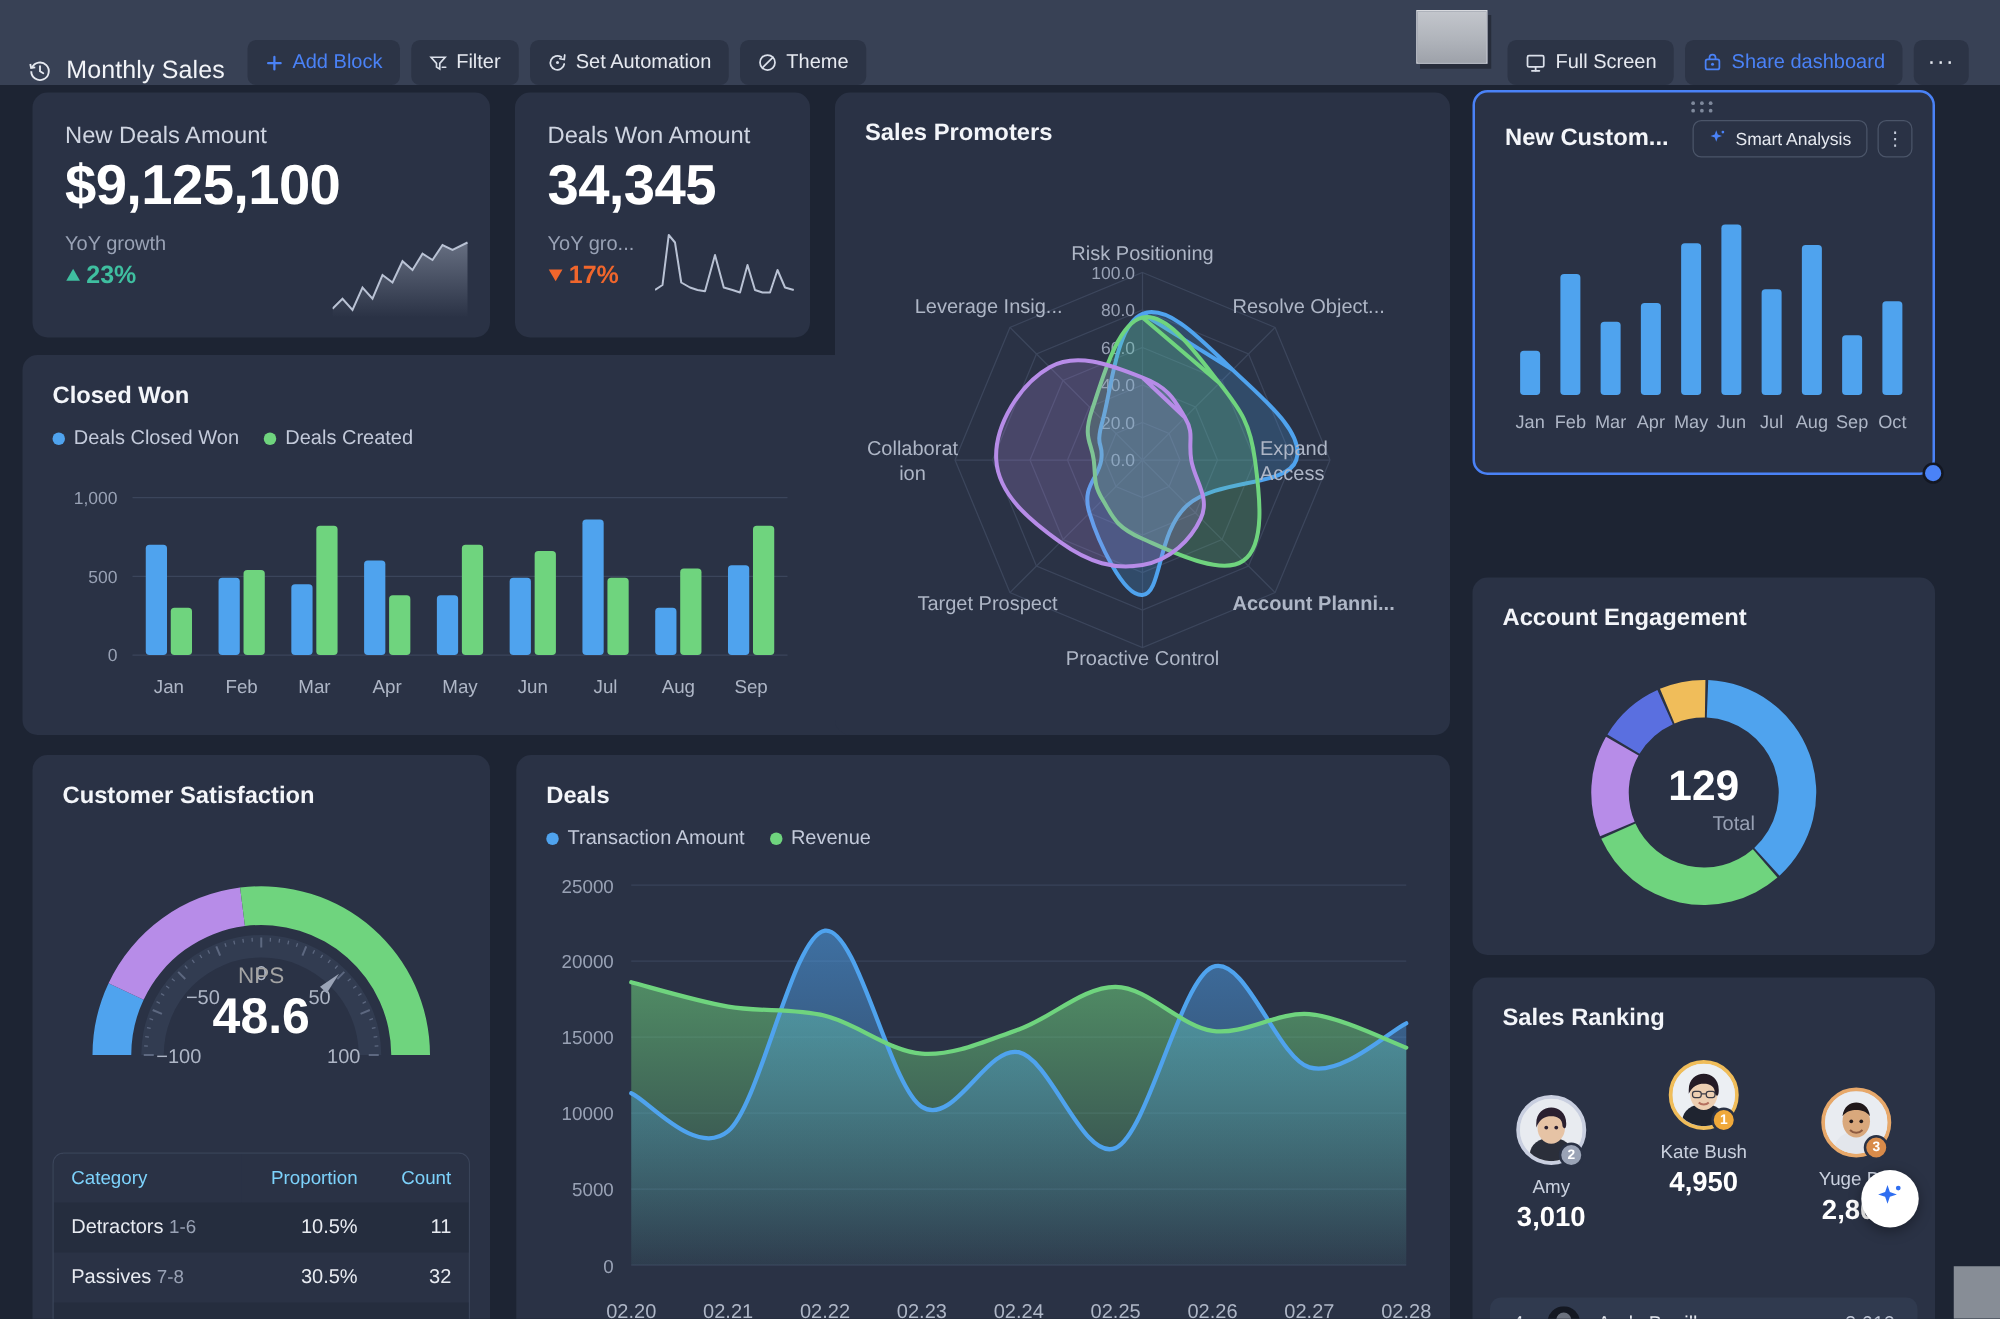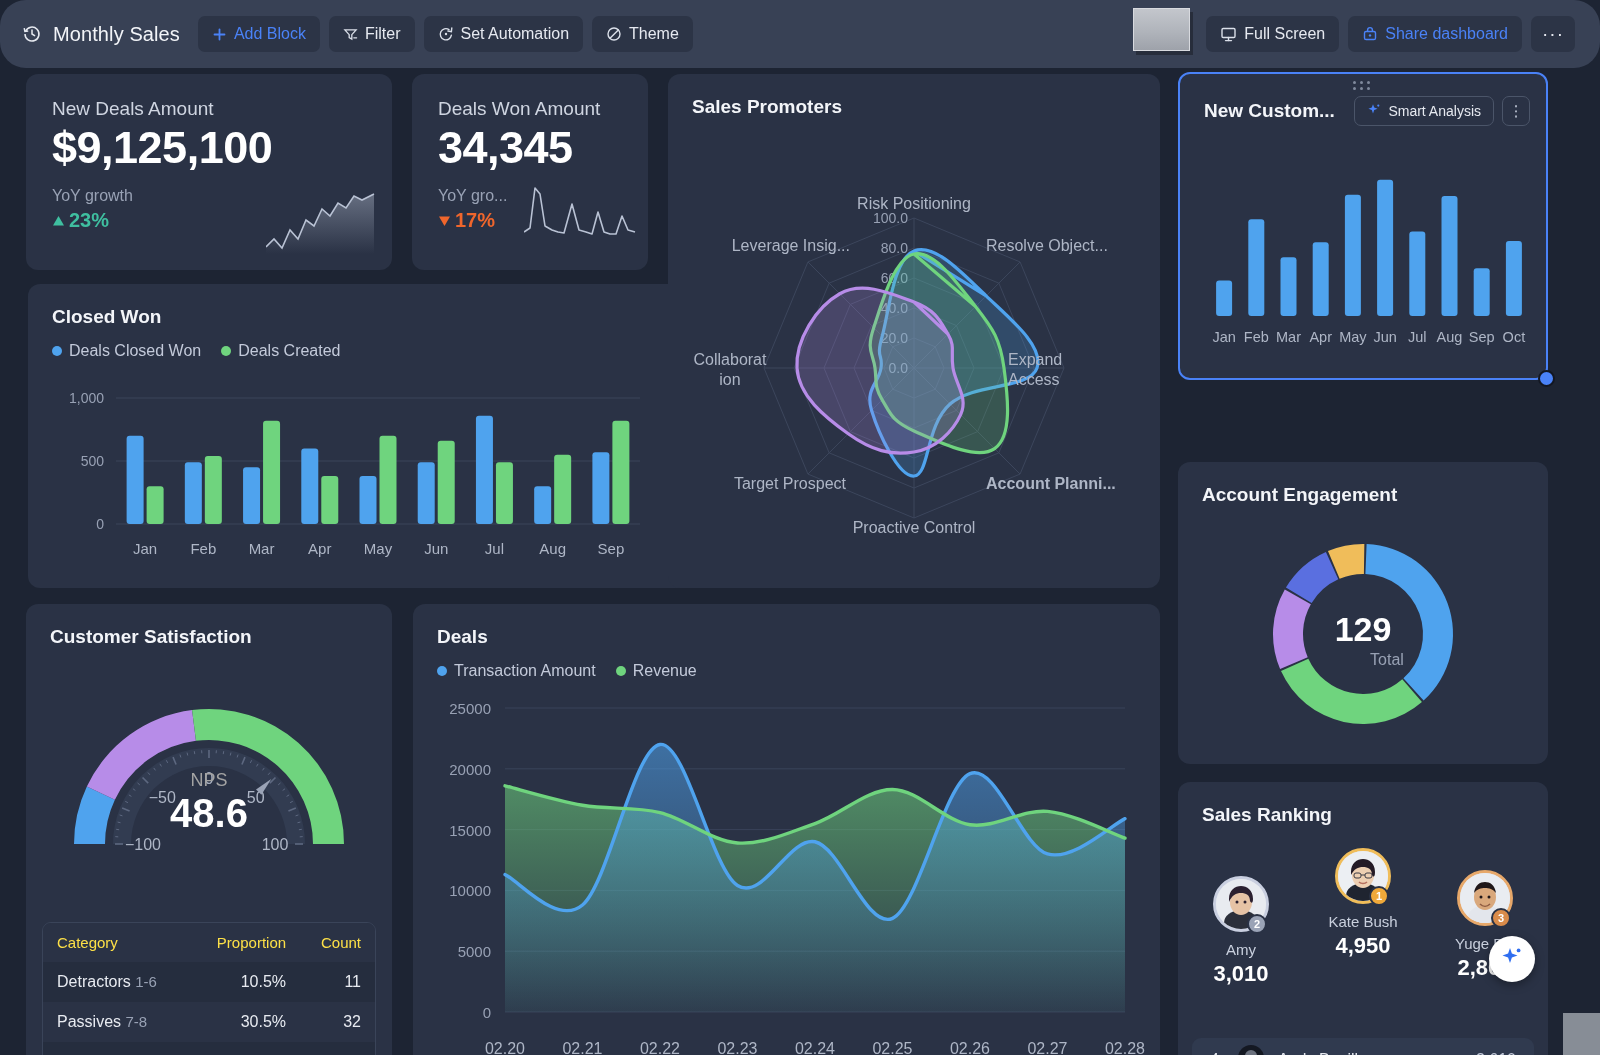--- a/index.html
+++ b/index.html
@@ -8,24 +8,23 @@
     background: #1d2433;
     font-family: "Liberation Sans", sans-serif;
     overflow: hidden;
   }
   body { position: relative; }
 
   
   #toolbar {
     position: absolute; left: 0; top: 0; width: 1600px; height: 68px;
     background: #384155;
-    display: flex; align-items: center;
+    display: flex; align-items: flex-end;
     padding: 0 16px 0 22px;
     z-index: 40;
-    border-radius: 26px;
   }
   .tb-title-wrap { display: flex; align-items: center; gap: 11px; margin-right: 18px; }
   .tb-title { color: #f2f4f8; font-size: 20px; letter-spacing: .1px; }
   .tb-btn {
     height: 36px; border-radius: 7px; background: #2c3446;
     display: inline-flex; align-items: center; gap: 7px;
     padding: 0 14px; margin-right: 9px;
     color: #e6e9f0; font-size: 16px; cursor: pointer;
     border: none; white-space: nowrap;
   }
@@ -57,21 +56,21 @@
   #kpi-new   { left: 26px; top: 6px;  width: 366px; height: 196px; }
   #kpi-won   { left: 412px; top: 6px; width: 236px; height: 196px; }
   .kpi-label { color: #cfd5e1; font-size: 19px; }
   .kpi-value { color: #ffffff; font-size: 45px; font-weight: 700; letter-spacing: -.5px; margin-top: 4px; line-height: 1.05; }
   .kpi-sub   { color: #99a2b5; font-size: 16px; margin-top: 16px; }
   .kpi-delta { font-size: 20px; font-weight: 700; margin-top: 4px; display: flex; align-items: center; gap: 4px; }
   .kpi-body  { padding: 24px 0 0 26px; position: relative; height: 100%; }
   .spark { position: absolute; }
 
   
-  #closed-won { left: 28px; top: 216px; width: 680px; height: 304px; }
+  #closed-won { left: 18px; top: 216px; width: 680px; height: 304px; }
   .legend { display: flex; gap: 20px; align-items: center; margin-top: 14px; }
   .legend-item { display: flex; align-items: center; gap: 7px; color: #c3cada; font-size: 16px; }
   .dot { width: 10px; height: 10px; border-radius: 50%; display: inline-block; }
 
   
   #sales-cap { left: 668px; top: 6px; width: 492px; height: 514px; }
   .radar-label { position: absolute; color: #aeb6c6; font-size: 16px; text-align: center; line-height: 1.25; }
 
   
   #new-cust {
@@ -123,21 +122,21 @@
   }
   .rank-row .idx { color: #e6e9f0; font-size: 16px; width: 14px; }
   .rank-row .nm  { color: #e6e9f0; font-size: 16px; flex: 1; }
   .rank-row .sc  { color: #c3cada; font-size: 16px; }
 
   
   #cust-sat { left: 26px; top: 536px; width: 366px; height: 478px; overflow: hidden; }
   .nps-table { margin: 8px 16px 0 16px; border: 1px solid #3a4459; border-radius: 9px; overflow: hidden; }
   .nps-table table { width: 100%; border-collapse: collapse; }
   .nps-table th {
-    color: #fde047; font-size: 15px; font-weight: 400; text-align: right;
+    color: #7dd3fc; font-size: 15px; font-weight: 400; text-align: right;
     padding: 11px 14px; background: #2a3245;
   }
   .nps-table th:first-child, .nps-table td:first-child { text-align: left; }
   .nps-table td { color: #e8ebf1; font-size: 16px; text-align: right; padding: 11px 14px; }
   .nps-table tr.alt td { background: #252d3e; }
   .nps-range { color: #98a1b4; font-size: 15px; }
 
   
   #deals { left: 413px; top: 536px; width: 747px; height: 478px; }
 

